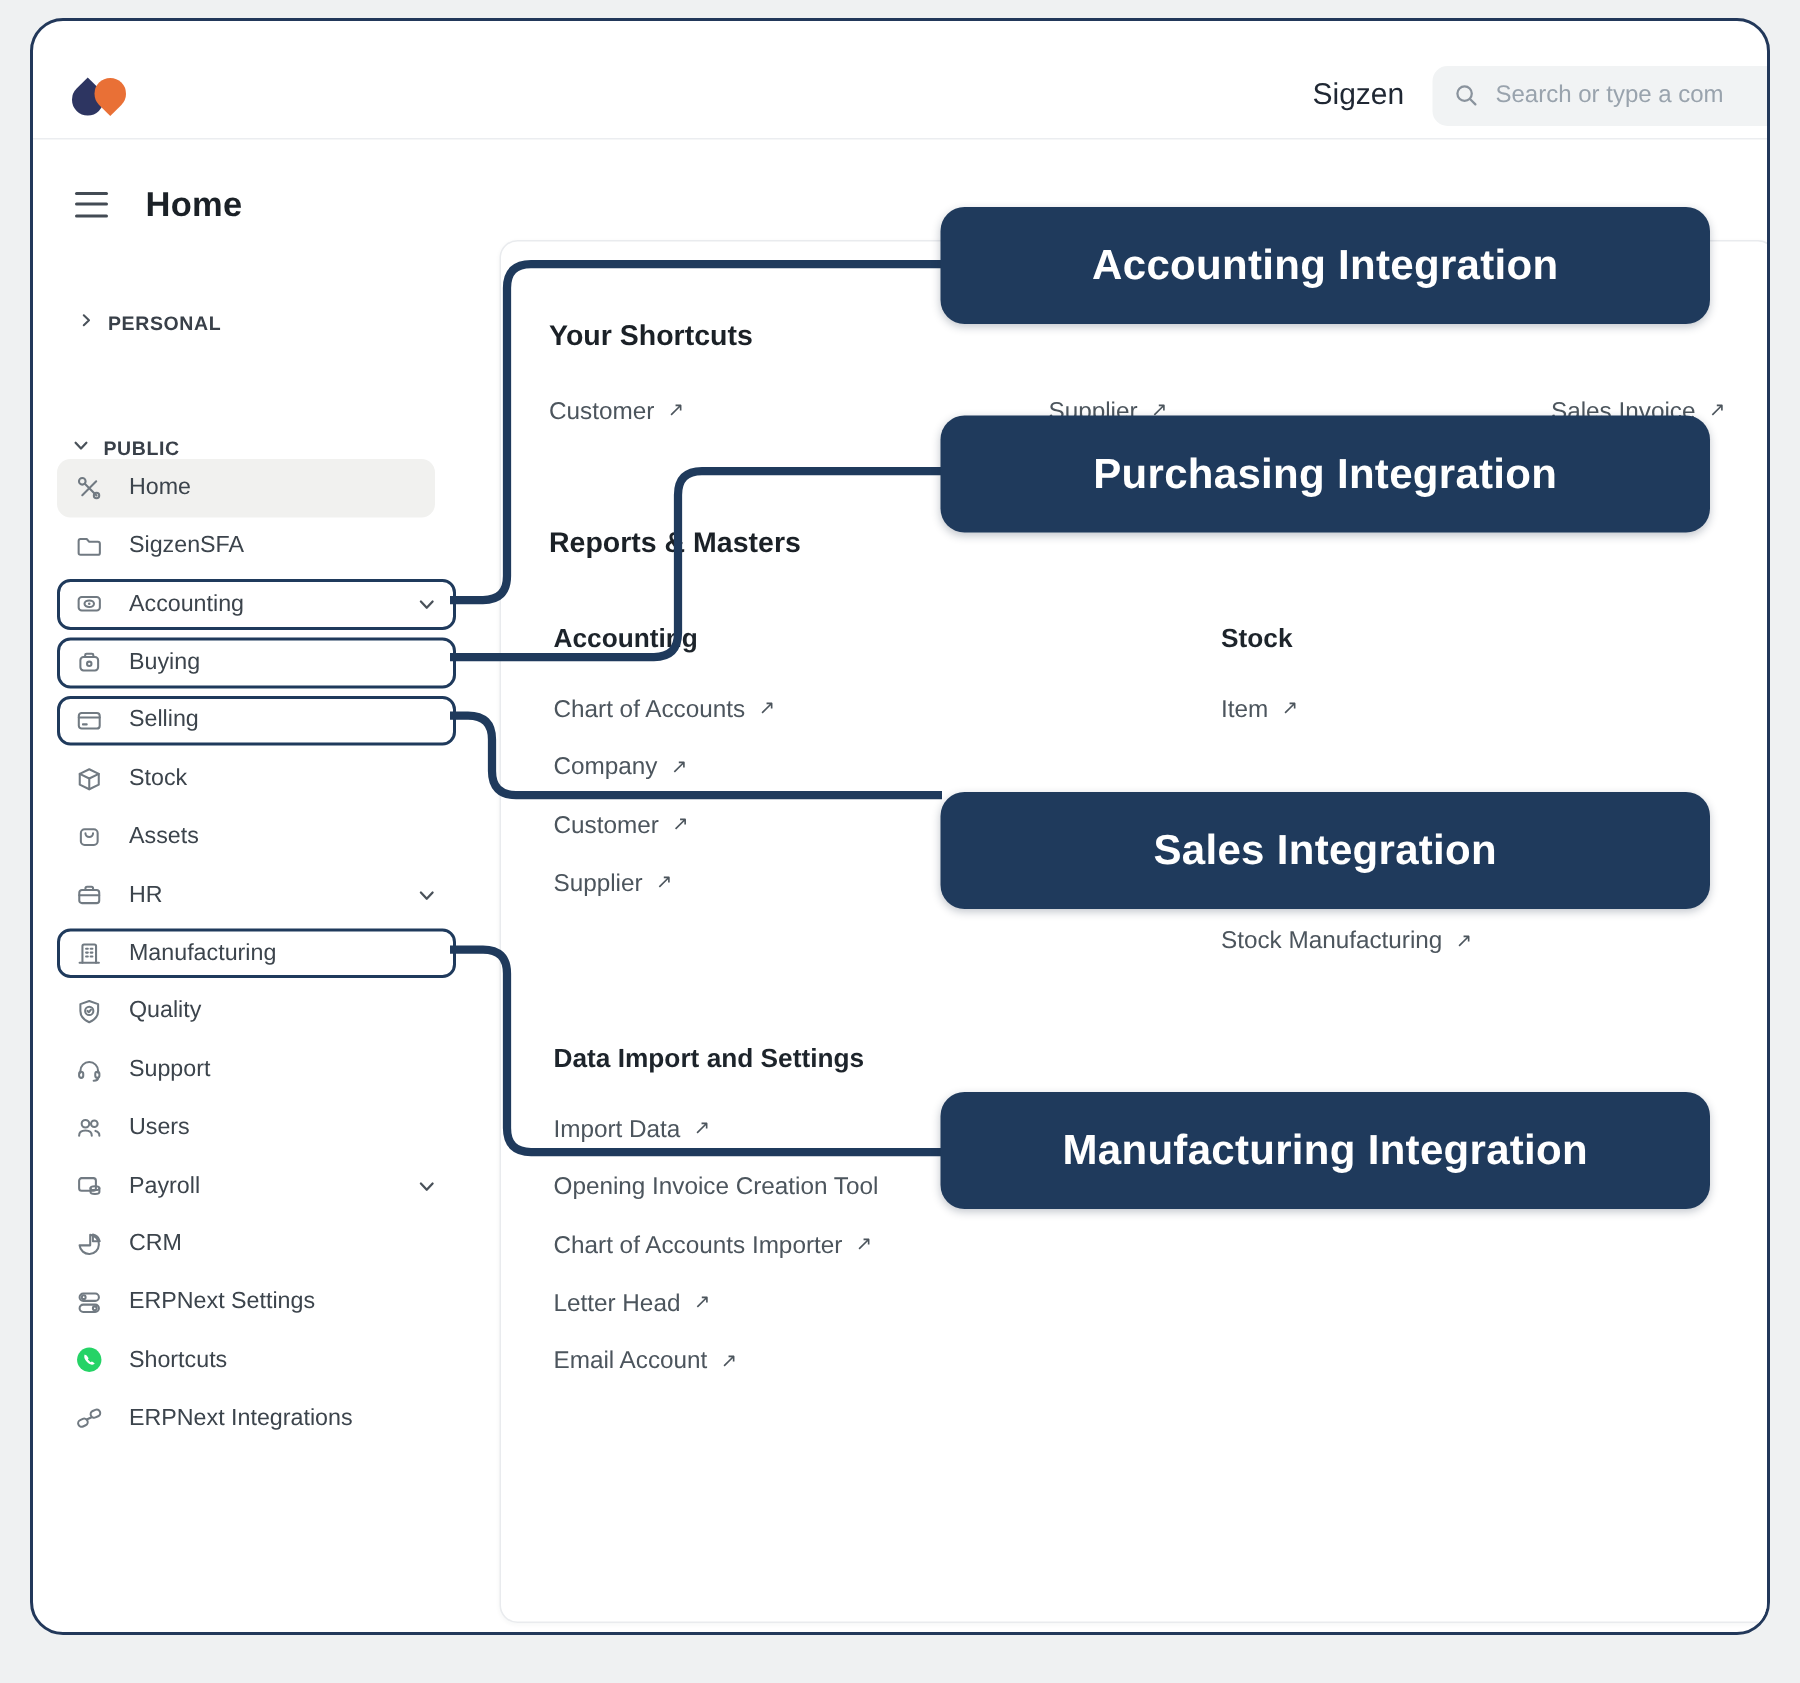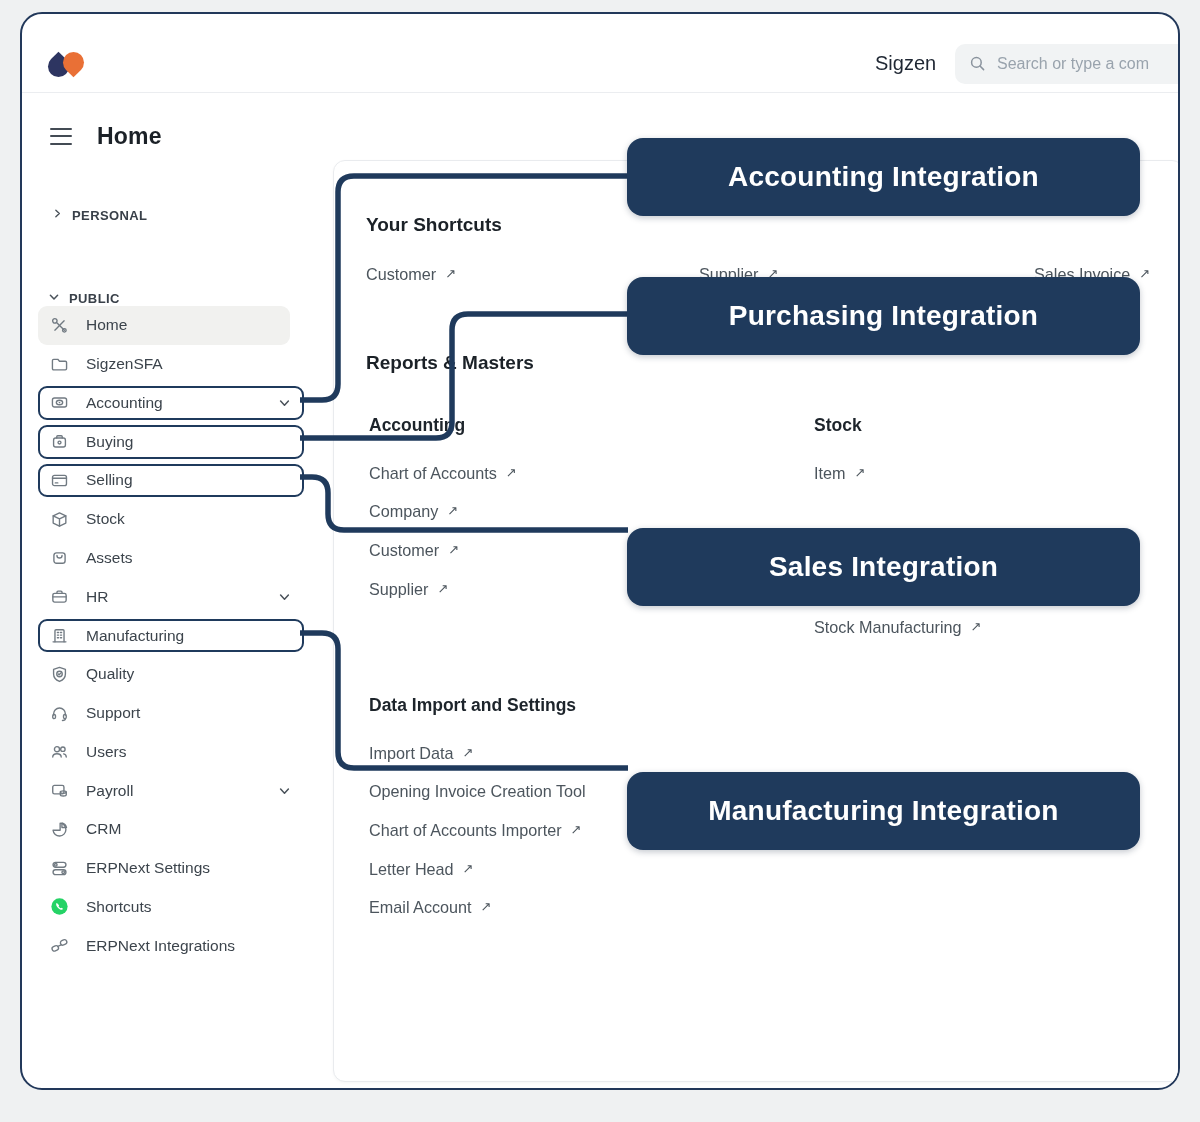--- a/index.html
+++ b/index.html
@@ -70,21 +70,21 @@
   .callouts{position:absolute;left:0;top:0;width:100%;height:100%;z-index:6;pointer-events:none;}
   .callout{
     position:absolute;left:627px;width:513px;height:78px;background:#1f3a5c;border-radius:16px;
     display:flex;align-items:center;justify-content:center;
     color:#fff;font-size:28px;font-weight:700;letter-spacing:.2px;white-space:nowrap;
     box-shadow:0 2px 6px rgba(20,35,60,.25);
   }
   .callout.c0{top:138px;}
   .callout.c1{top:277px;}
   .callout.c2{top:492px;margin-top:36px;}
-  .callout.c3{top:728px;margin-top:44px;}
+  .callout.c3{top:728px;}
 </style>
 </head>
 <body>
 
 <div class="outer-card">
 
   <div class="topbar">
     <div class="logo">
       <span class="leaf navy"></span>
       <span class="leaf orange"></span>

